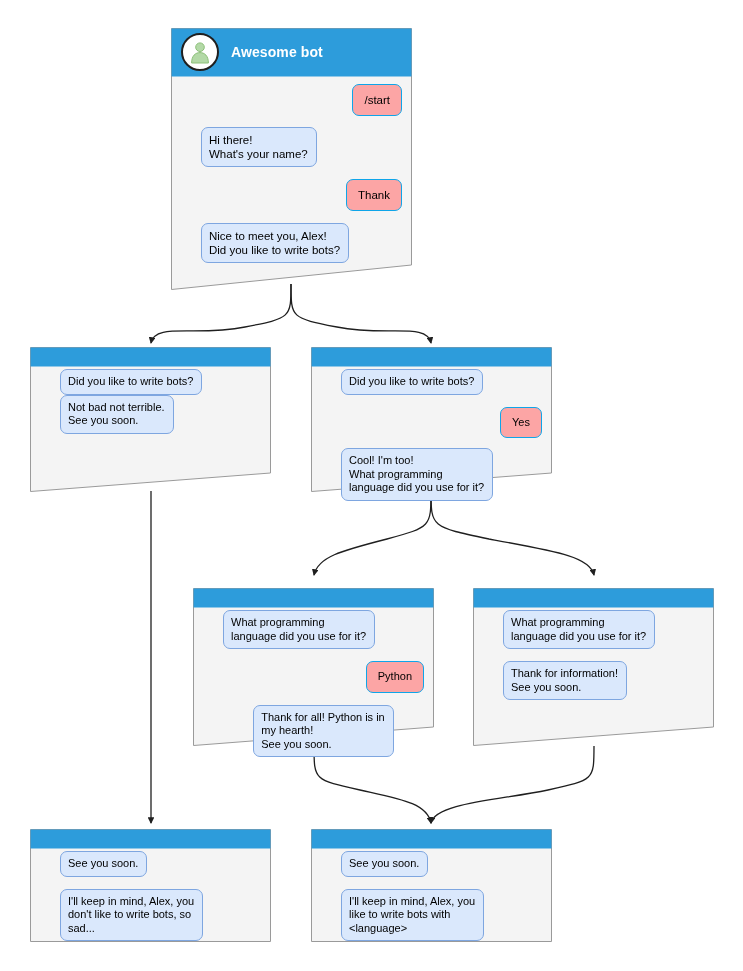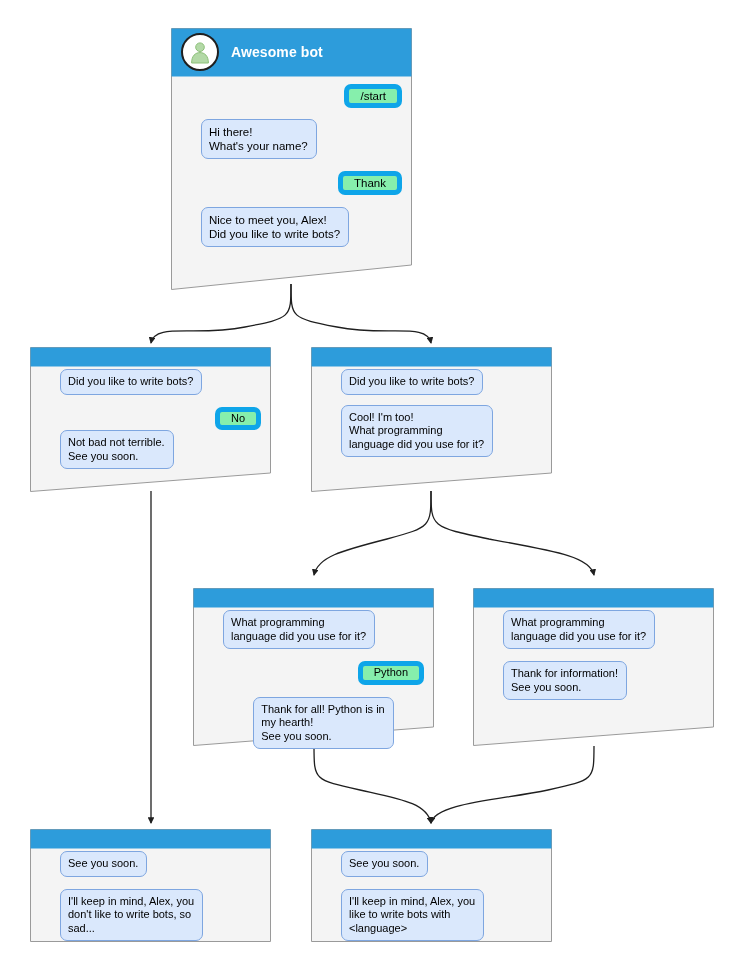--- a/index.html
+++ b/index.html
@@ -119,23 +119,23 @@
     box-sizing: border-box;
     white-space: pre-line;
     max-width: 80%;
   }
   .bubble.bot {
     background: #dae8fc;
     border: 1px solid #7ea6e0;
     padding: 5px 8px 5px 7px;
   }
   .bubble.user {
-    background: #86efac;
-    border: 5px solid #0ea5e9;
-    padding: 0 11px;
+    background: #fca5a5;
+    border: 1px solid #0ea5e9;
+    padding: 8px 11px;
   }
   .card.root .bubble { font-size: 11.5px; line-height: 14px; }
 </style>
 </head>
 <body>
 
 <div id="canvas">
 
   <svg id="edges" viewBox="0 0 743 971" width="743" height="971" xmlns="http://www.w3.org/2000/svg">
     <defs>
@@ -197,41 +197,41 @@
     <svg class="card-shape" viewBox="0 0 241 145" preserveAspectRatio="none" xmlns="http://www.w3.org/2000/svg">
       <path d="M 0.5,0.5 L 240.5,0.5 L 240.5,126 L 0.5,144.5 Z" fill="#f4f4f4" stroke="#9a9a9a" stroke-width="1"></path>
       <path d="M 0.5,0.5 L 240.5,0.5 L 240.5,19.5 L 0.5,19.5 Z" fill="#2D9CDB" stroke="none"></path>
     </svg>
     <div class="card-inner">
       <div class="card-header"></div>
       <div class="chat-body" style="padding-top:3px;">
         <div class="msg-row left">
           <div class="bubble bot">Did you like to write bots?</div>
         </div>
-        <div class="msg-row right" style="margin-top:12px;">
-          <div class="bubble user">No</div>
-        </div>
         <div class="msg-row left" style="margin-top:0;">
           <div class="bubble bot">Not bad not terrible.
 See you soon.</div>
         </div>
       </div>
     </div>
   </div>
 
   <div class="card" style="left:311px; top:347px; width:241px; height:145px;">
     <svg class="card-shape" viewBox="0 0 241 145" preserveAspectRatio="none" xmlns="http://www.w3.org/2000/svg">
       <path d="M 0.5,0.5 L 240.5,0.5 L 240.5,126 L 0.5,144.5 Z" fill="#f4f4f4" stroke="#9a9a9a" stroke-width="1"></path>
       <path d="M 0.5,0.5 L 240.5,0.5 L 240.5,19.5 L 0.5,19.5 Z" fill="#2D9CDB" stroke="none"></path>
     </svg>
     <div class="card-inner">
       <div class="card-header"></div>
       <div class="chat-body" style="padding-top:3px;">
         <div class="msg-row left">
           <div class="bubble bot">Did you like to write bots?</div>
+        </div>
+        <div class="msg-row right" style="margin-top:12px;">
+          <div class="bubble user">Yes</div>
         </div>
         <div class="msg-row left" style="margin-top:10px;">
           <div class="bubble bot">Cool! I'm too!
 What programming
 language did you use for it?</div>
         </div>
       </div>
     </div>
   </div>
 

